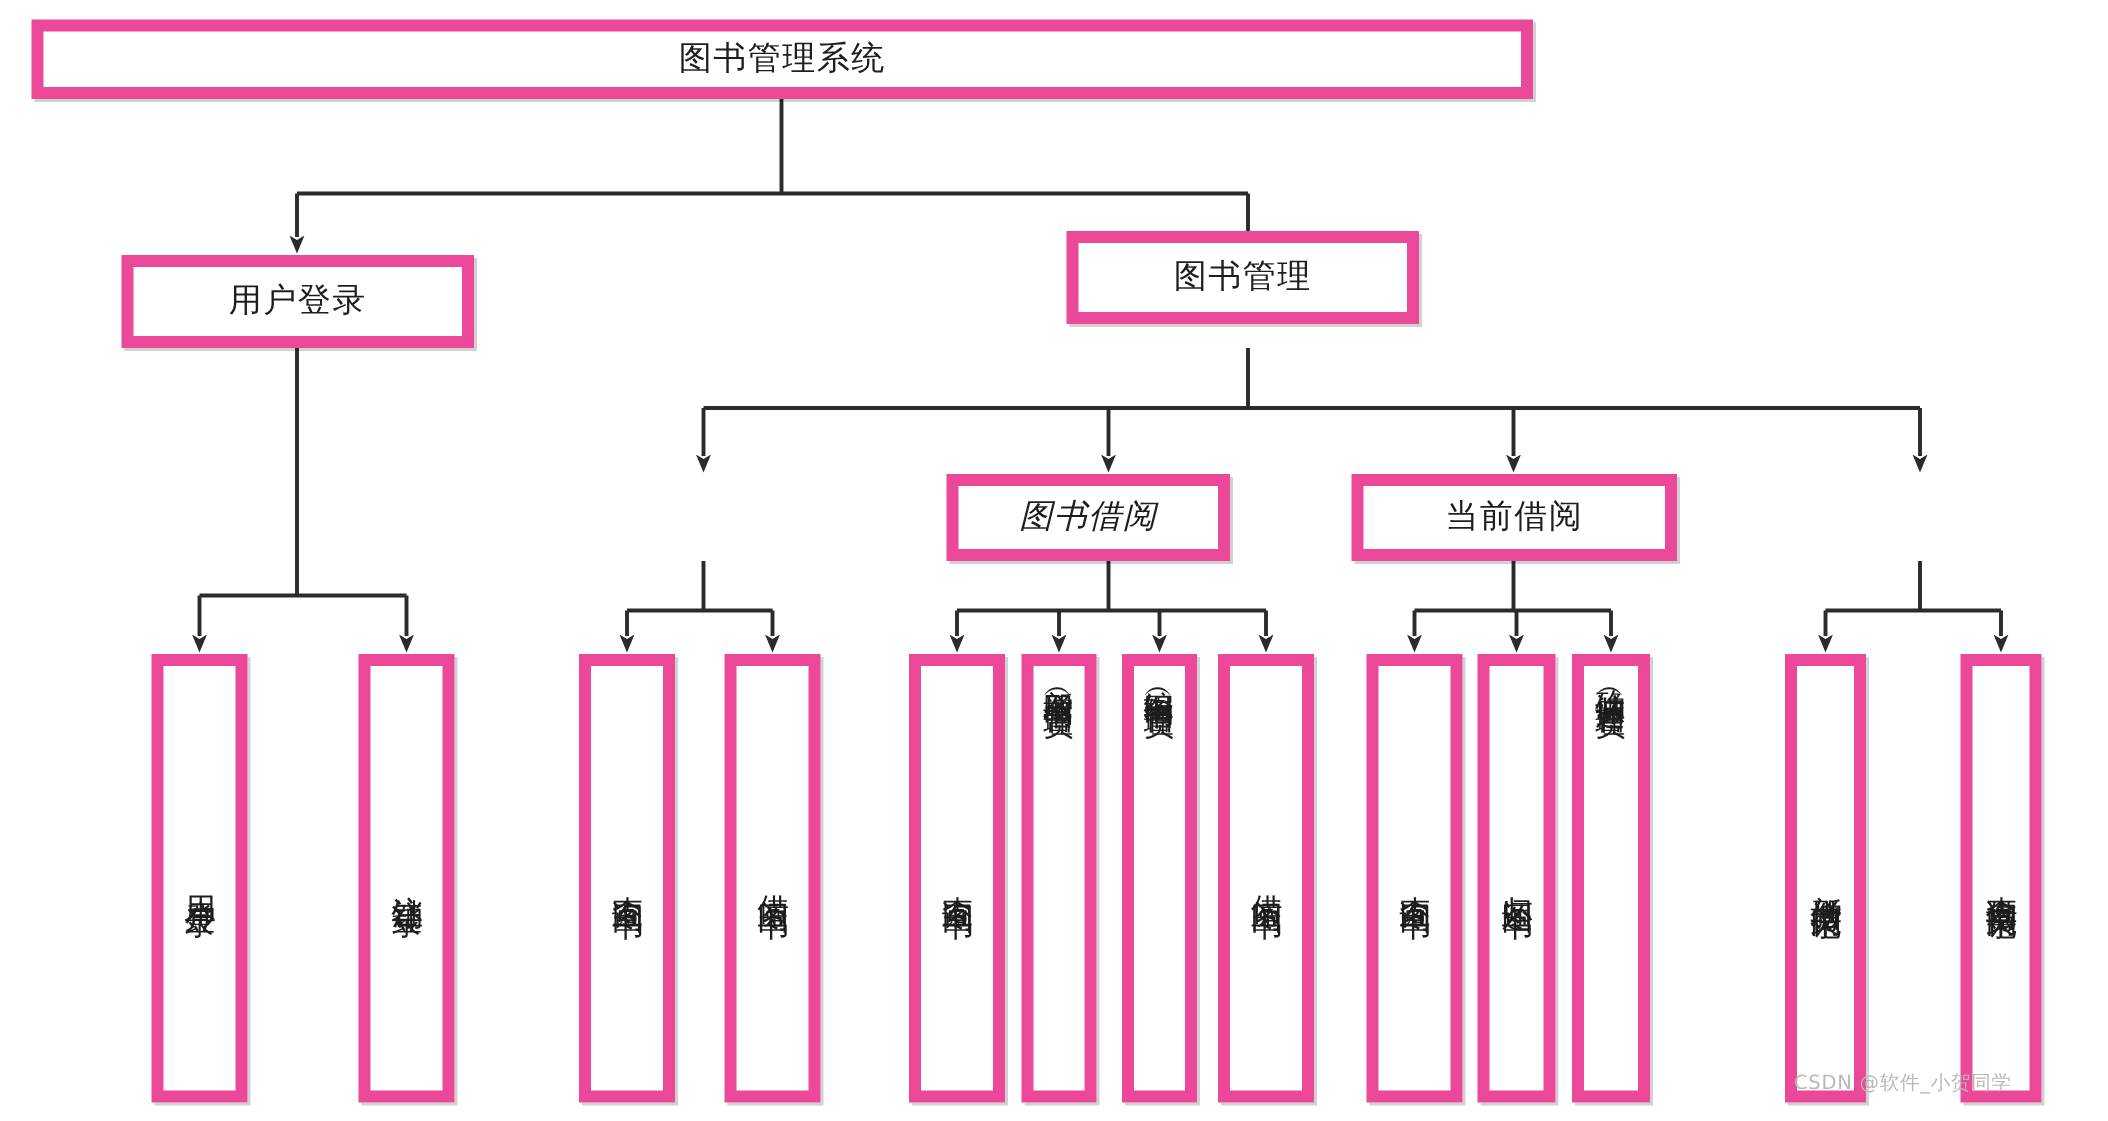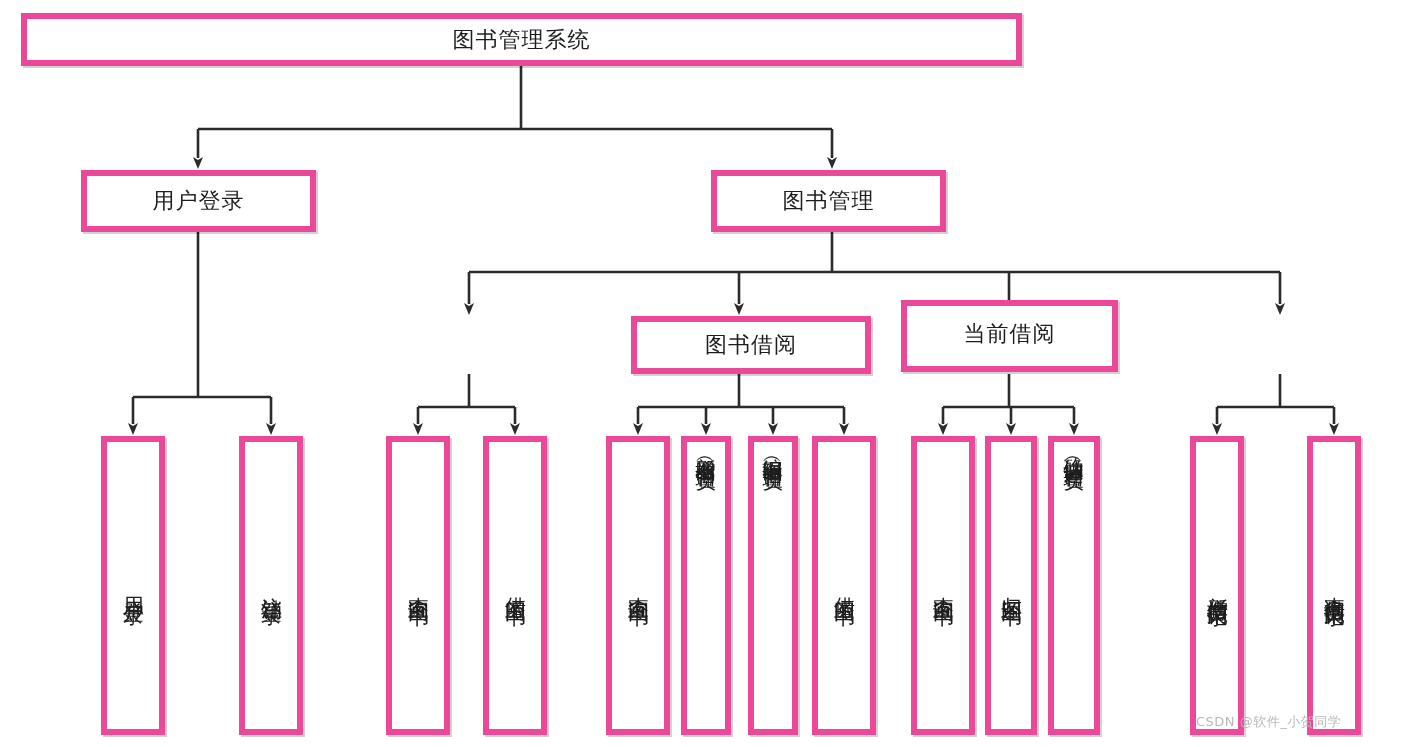--- a/index.html
+++ b/index.html
@@ -16,21 +16,21 @@
   }
   svg#wires{
     position:absolute;left:0;top:0;
     width:1405px;height:747px;
     pointer-events:none;
   }
   .node{
     position:absolute;
     box-sizing:border-box;
     background:#ffffff;
-    border:6px solid #ec4899;
+    border:8px solid #ec4899;
     display:flex;
     align-items:center;
     justify-content:center;
     box-shadow:2px 2px 0 rgba(0,0,0,0.18);
     z-index:2;
   }
   .node .lbl{
     color:#1d1d1d;
     font-size:22px;
     line-height:1.18;
@@ -118,28 +118,28 @@
     </g>
   </svg>
 
   <div class="node" style="left:21px;top:13px;width:1001px;height:53px;">
     <span class="lbl">图书管理系统</span>
   </div>
 
   <div class="node" style="left:81px;top:170px;width:235px;height:62px;">
     <span class="lbl">用户登录</span>
   </div>
-  <div class="node" style="left:711px;top:170px;width:235px;height:62px;align-items:center;">
+  <div class="node" style="left:711px;top:154px;width:235px;height:62px;align-items:center;">
     <span class="lbl">图书管理</span>
   </div>
 
-  <div class="node" style="left:631px;top:316px;width:240px;height:58px;">
+  <div class="node" style="left:631px;top:316px;width:189px;height:58px;font-style:italic;">
     <span class="lbl">图书借阅</span>
   </div>
-  <div class="node" style="left:901px;top:300px;width:217px;height:72px;font-family:Liberation Mono, monospace;">
+  <div class="node" style="left:901px;top:316px;width:217px;height:58px;">
     <span class="lbl">当前借阅</span>
   </div>
 
   <div class="node vert" style="left:101px;top:436px;width:64px;height:299px;">
     <span class="lbl">用户登录</span>
   </div>
   <div class="node vert" style="left:239px;top:436px;width:64px;height:299px;">
     <span class="lbl">注销登录</span>
   </div>
 

